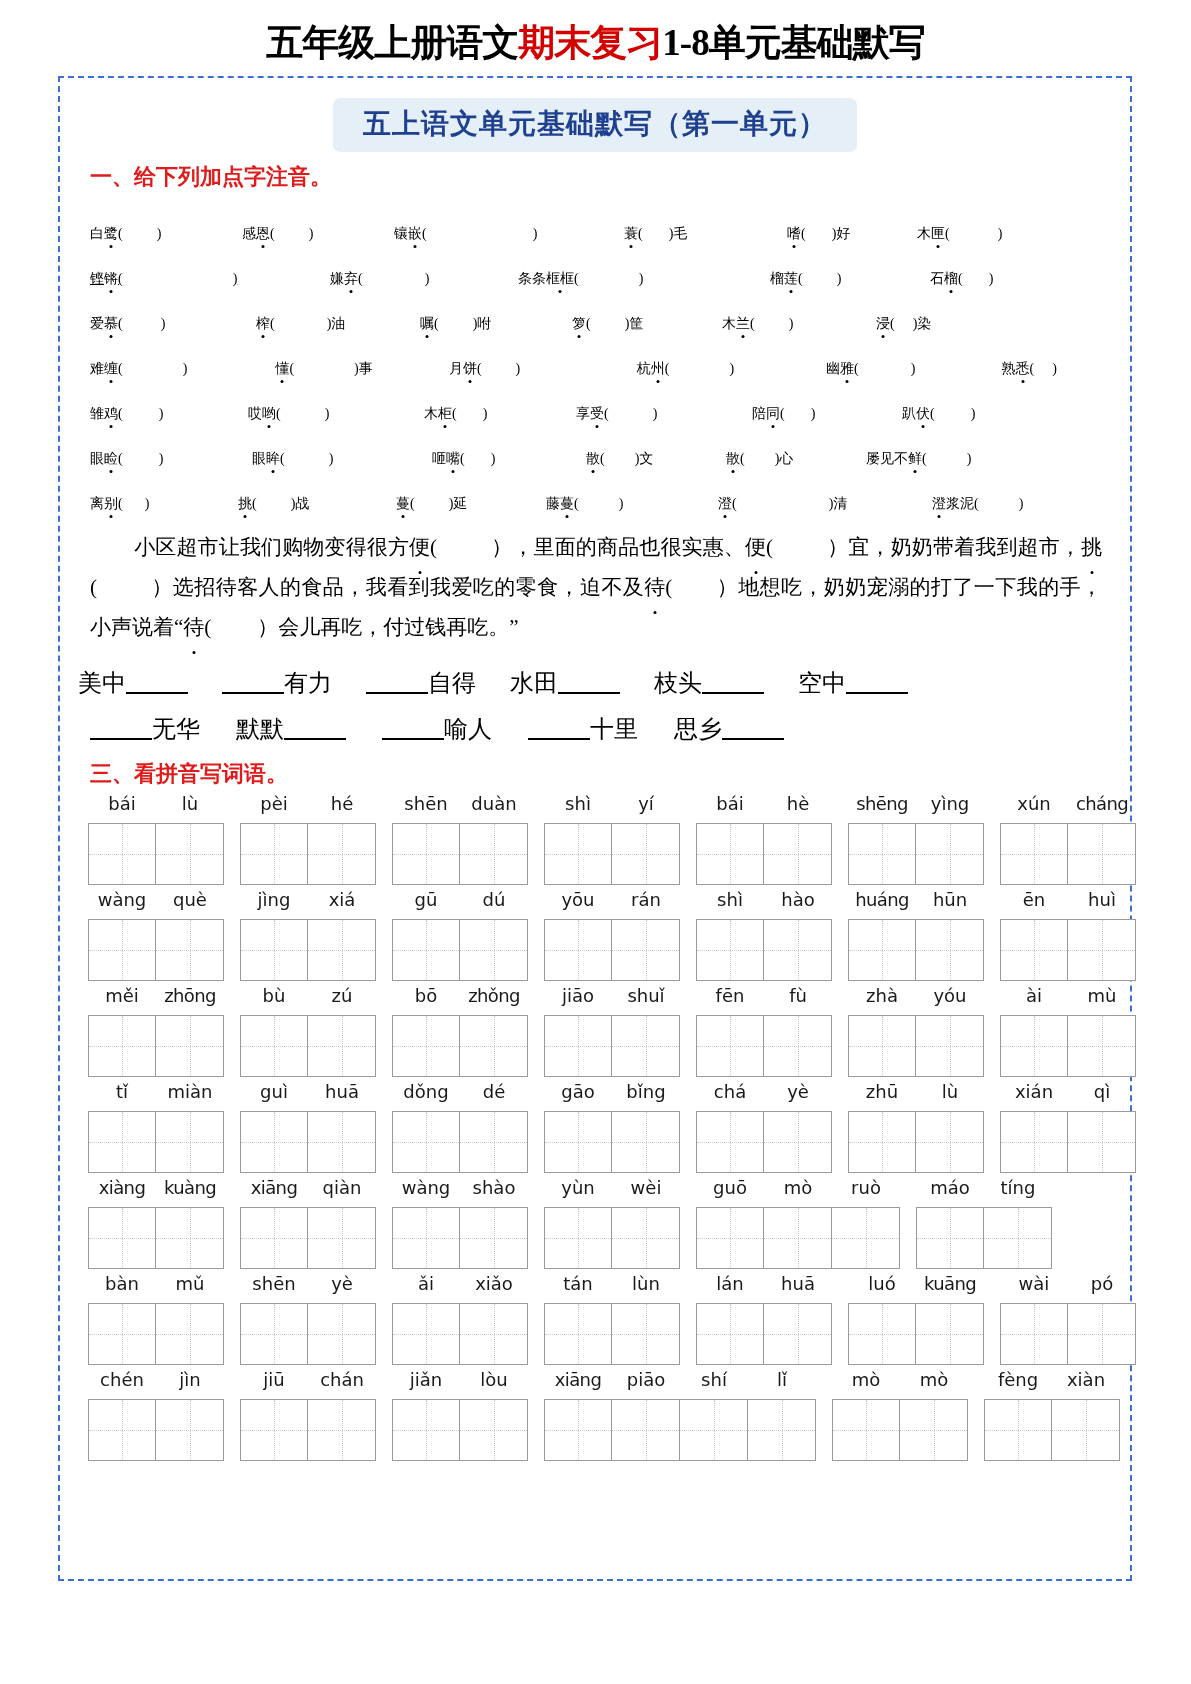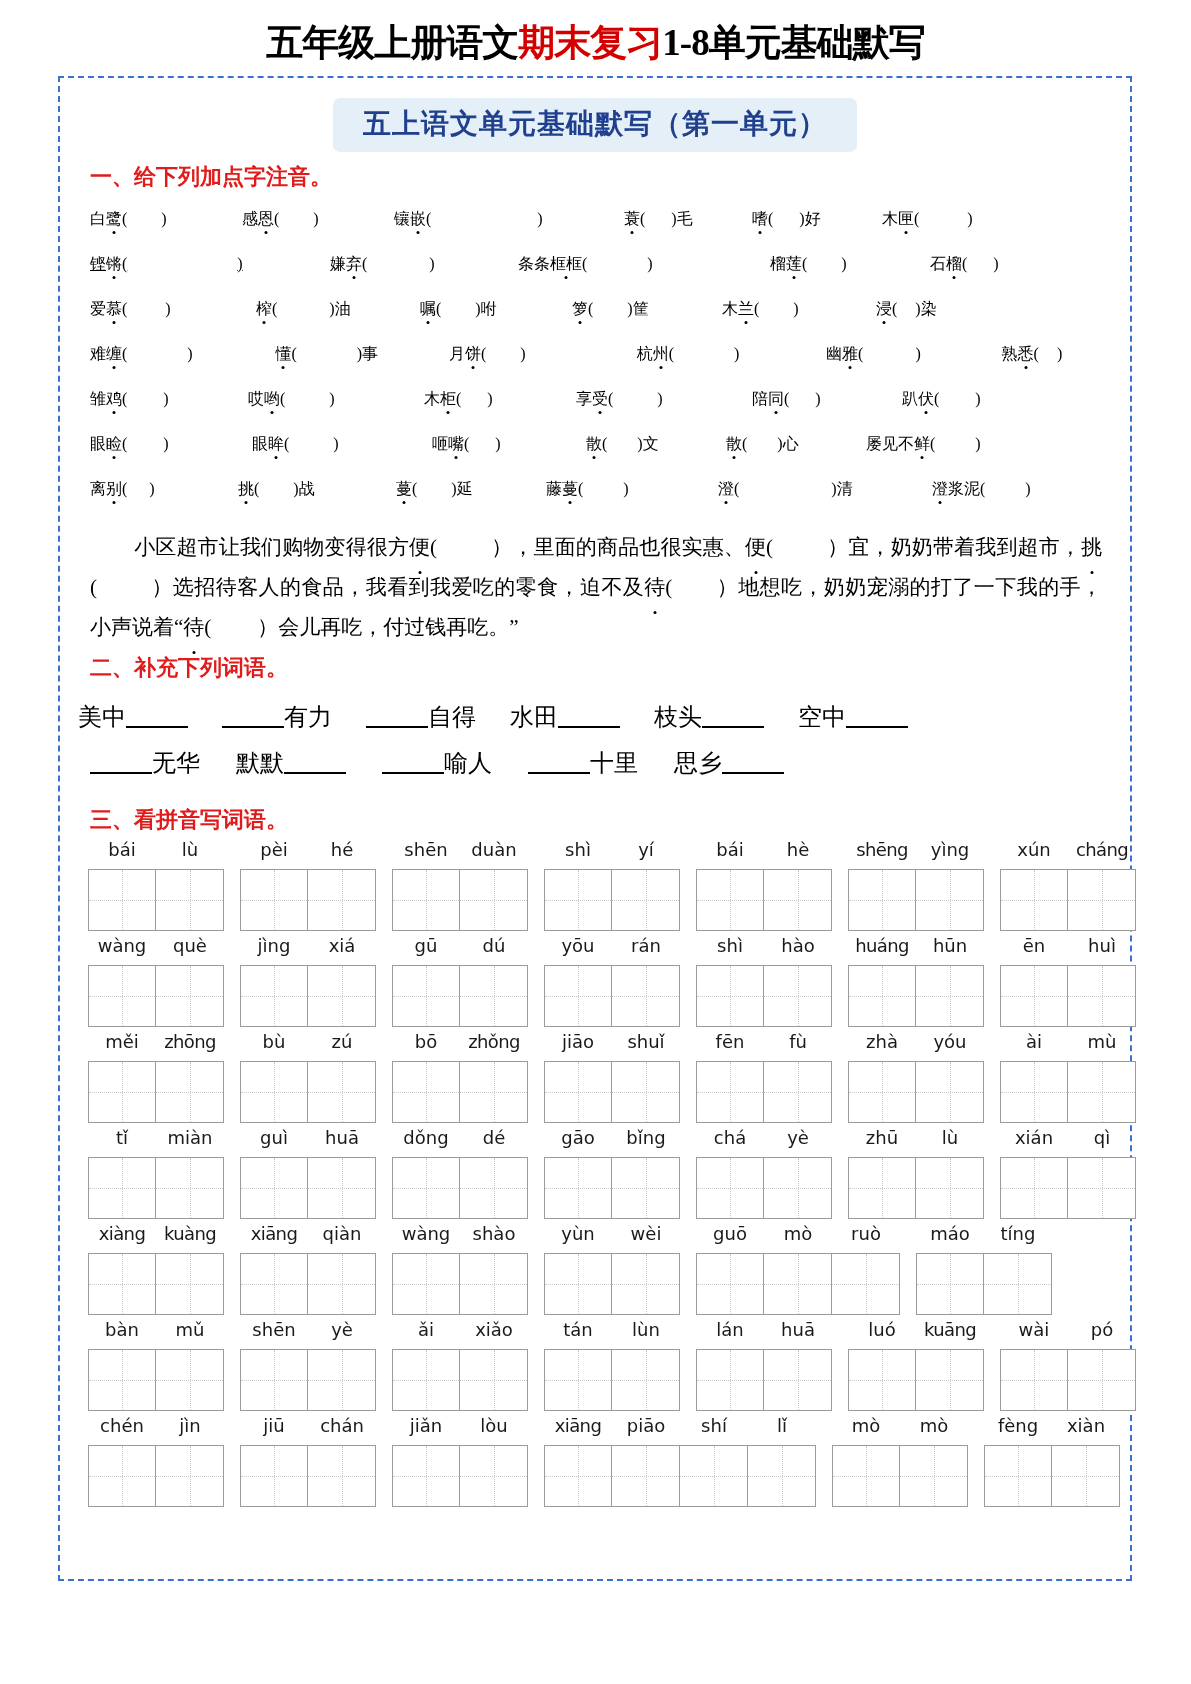--- a/index.html
+++ b/index.html
@@ -72,25 +72,25 @@
     font-weight: bold;
     font-size: 22px;
     letter-spacing: 0px;
     margin: 4px 0 4px 12px;
     white-space: nowrap;
   }
 
   
   .zy-row {
     display: flex;
-    align-items: center;
+    align-items: flex-end;
     margin: 0 0 0 12px;
     height: 45px;
     white-space: nowrap;
-    font-size: 16px;
+    font-size: 14px;
     line-height: 1.0;
   }
   .zy-item {
     display: inline-block;
     position: relative;
   }
   
   .dotted {
     position: relative;
     display: inline-block;
@@ -198,21 +198,21 @@
     <span class="banner">五上语文单元基础默写（第一单元）</span>
   </div>
 
   <div class="sec-head">一、给下列加点字注音。</div>
   <div id="zy-host">
       <div class="zy-row">
         <span class="zy-item" style="width: 152px;"><span>白</span><span class="dotted">鹭</span><span>(</span><span style="display: inline-block; width: 34px;"></span><span>)</span></span>
         <span class="zy-item" style="width: 152px;"><span>感</span><span class="dotted">恩</span><span>(</span><span style="display: inline-block; width: 34px;"></span><span>)</span></span>
         <span class="zy-item" style="width: 230px;"><span>镶</span><span class="dotted">嵌</span><span>(</span><span style="display: inline-block; width: 106px;"></span><span>)</span></span>
         <span class="zy-item" style="width: 128px;"><span class="dotted">蓑</span><span>(</span><span style="display: inline-block; width: 26px;"></span><span>)</span><span>毛</span></span>
-        <span class="zy-item" style="width: 130px;"><span class="dotted">嗜</span><span>(</span><span style="display: inline-block; width: 26px;"></span><span>)</span><span>好</span></span>
+        <span class="zy-item" style="width: 130px; margin-left: 35px;"><span class="dotted">嗜</span><span>(</span><span style="display: inline-block; width: 26px;"></span><span>)</span><span>好</span></span>
         <span class="zy-item" style="width: 140px;"><span>木</span><span class="dotted">匣</span><span>(</span><span style="display: inline-block; width: 48px;"></span><span>)</span></span>
       </div>
       <div class="zy-row">
         <span class="zy-item" style="width: 240px; text-decoration: underline;"><span>铿</span><span class="dotted">锵</span><span>(</span><span style="display: inline-block; width: 110px;"></span><span>)</span></span>
         <span class="zy-item" style="width: 188px;"><span>嫌</span><span class="dotted">弃</span><span>(</span><span style="display: inline-block; width: 62px;"></span><span>)</span></span>
         <span class="zy-item" style="width: 252px;"><span>条条</span><span class="dotted">框框</span><span>(</span><span style="display: inline-block; width: 60px;"></span><span>)</span></span>
         <span class="zy-item" style="width: 160px;"><span>榴</span><span class="dotted">莲</span><span>(</span><span style="display: inline-block; width: 34px;"></span><span>)</span></span>
         <span class="zy-item" style="width: 120px;"><span>石</span><span class="dotted">榴</span><span>(</span><span style="display: inline-block; width: 26px;"></span><span>)</span></span>
       </div>
       <div class="zy-row">
@@ -254,40 +254,39 @@
         <span class="zy-item" style="width: 172px;"><span>藤</span><span class="dotted">蔓</span><span>(</span><span style="display: inline-block; width: 40px;"></span><span>)</span></span>
         <span class="zy-item" style="width: 214px;"><span class="dotted">澄</span><span>(</span><span style="display: inline-block; width: 92px;"></span><span>)</span><span>清</span></span>
         <span class="zy-item" style="width: 160px;"><span class="dotted">澄</span><span>浆泥(</span><span style="display: inline-block; width: 40px;"></span><span>)</span></span>
       </div>
     </div>
 
   <div class="para">
     <span class="indent"></span><span>小区超市让我们购物变得很方</span><span class="dotted">便</span>(<span class="blank-inline" style="display:inline-block;width:54px;"></span><span>），里面的商品也很实惠、</span><span class="dotted">便</span>(<span style="display:inline-block;width:54px;"></span><span>）宜，奶奶带着我到超市，</span><span class="dotted">挑</span>(<span style="display:inline-block;width:54px;"></span><span>）选招待客人的食品，我看到我爱吃的零食，迫不及</span><span class="dotted">待</span>(<span style="display:inline-block;width:44px;"></span><span>）地想吃，奶奶宠溺的打了一下我的手，小声说着“</span><span class="dotted">待</span>(<span style="display:inline-block;width:46px;"></span><span>）会儿再吃，付过钱再吃。”</span>
   </div>
 
-  <div class="sec-head">二、补充下列词语。</div>
   <div id="cz-host">
       <div class="cz-row">
         <span style="display: inline-block; margin-right: 34px;"><span>美中</span><span class="blank"></span></span>
         <span style="display: inline-block; margin-right: 34px;"><span class="blank"></span><span>有力</span></span>
         <span style="display: inline-block; margin-right: 34px;"><span class="blank"></span><span>自得</span></span>
         <span style="display: inline-block; margin-right: 34px;"><span>水田</span><span class="blank"></span></span>
         <span style="display: inline-block; margin-right: 34px;"><span>枝头</span><span class="blank"></span></span>
         <span style="display: inline-block; margin-right: 34px;"><span>空中</span><span class="blank"></span></span>
       </div>
       <div class="cz-row" style="margin-left: 12px;">
         <span style="display: inline-block; margin-right: 36px;"><span class="blank"></span><span>无华</span></span>
         <span style="display: inline-block; margin-right: 36px;"><span>默默</span><span class="blank"></span></span>
         <span style="display: inline-block; margin-right: 36px;"><span class="blank"></span><span>喻人</span></span>
         <span style="display: inline-block; margin-right: 36px;"><span class="blank"></span><span>十里</span></span>
         <span style="display: inline-block; margin-right: 36px;"><span>思乡</span><span class="blank"></span></span>
       </div>
     </div>
 
-  <div class="sec-head" style="margin-top:26px;">三、看拼音写词语。</div>
+  <div class="sec-head" style="margin-top:14px;">三、看拼音写词语。</div>
   <div class="grid-block" id="grid-host">
       <div class="pyrow">
         <div class="group">
           <div class="py-cell">bái</div>
           <div class="py-cell">lù</div>
         </div>
         <div class="group">
           <div class="py-cell">pèi</div>
           <div class="py-cell">hé</div>
         </div>

